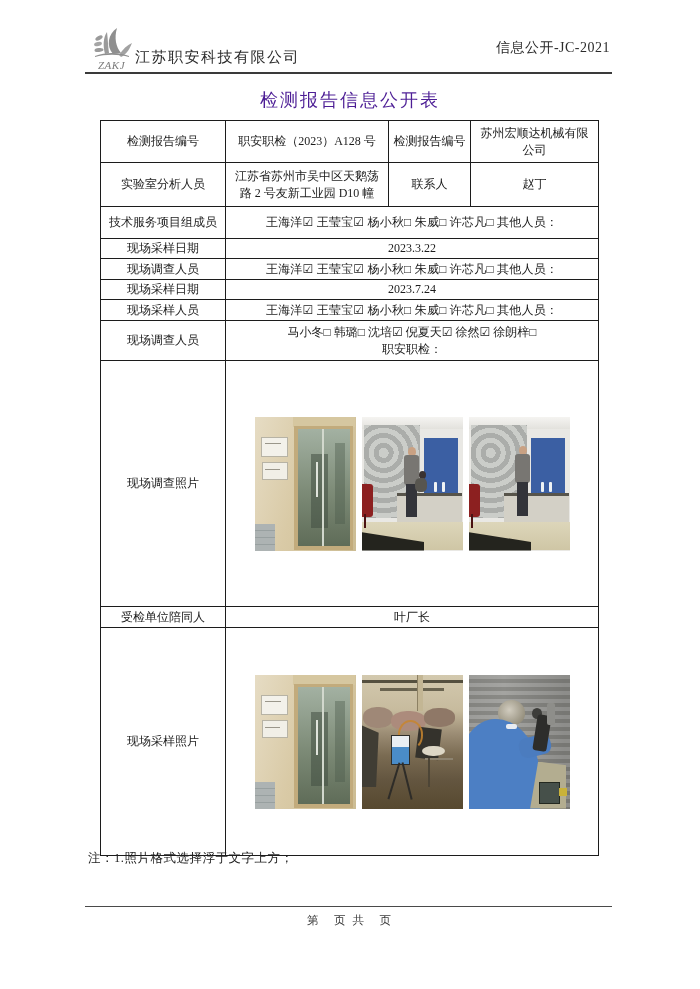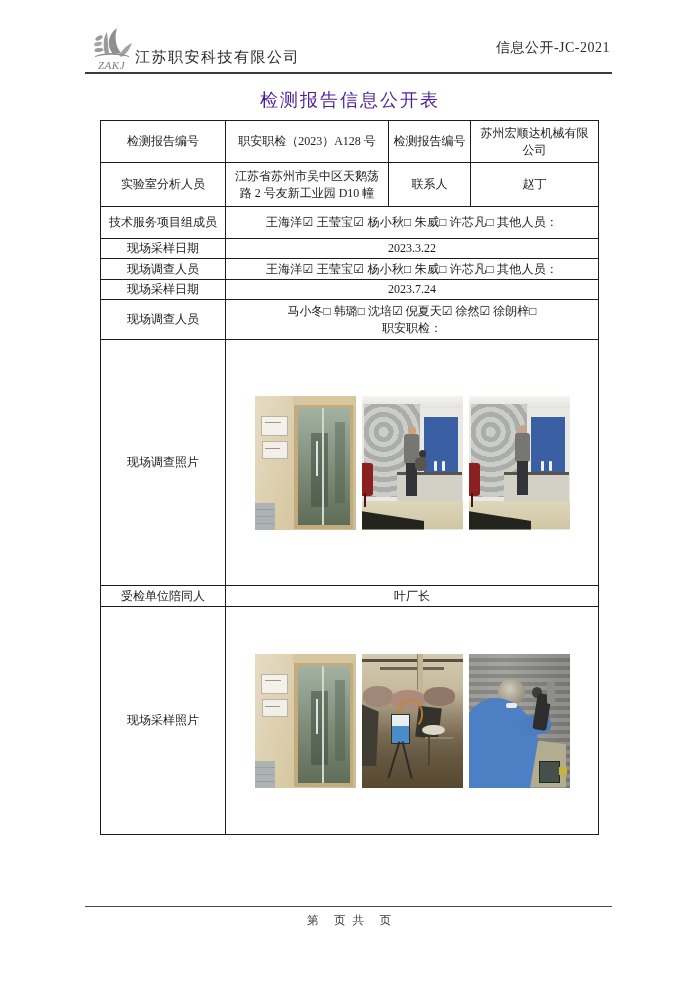--- a/index.html
+++ b/index.html
@@ -152,20 +152,24 @@
       <td colspan="3">2023.3.22</td>
     </tr>
     <tr style="height:21px">
       <td class="lbl">现场调查人员</td>
       <td class="chk" colspan="3">王海洋☑ 王莹宝☑ 杨小秋□ 朱威□ 许芯凡□ 其他人员：</td>
     </tr>
     <tr style="height:20px">
       <td class="lbl">现场采样日期</td>
       <td colspan="3">2023.7.24</td>
     </tr>
+    <tr style="height:21px">
+      <td class="lbl">现场采样人员</td>
+      <td class="chk" colspan="3">王海洋☑ 王莹宝☑ 杨小秋□ 朱威□ 许芯凡□ 其他人员：</td>
+    </tr>
     <tr style="height:40px">
       <td class="lbl">现场调查人员</td>
       <td class="two" colspan="3">
         <div>马小冬□ 韩璐□ 沈培☑ 倪夏天☑ 徐然☑ 徐朗梓□</div>
         <div>职安职检：</div>
       </td>
     </tr>
     <tr style="height:246px">
       <td class="lbl">现场调查照片</td>
       <td class="photocell" colspan="3">
@@ -278,17 +282,18 @@
             <i class="pF-dev"></i>
             <i class="pF-devscr"></i>
             <i class="pF-ylw"></i>
           </div>
         </div>
       </td>
     </tr>
   </tbody>
     </table>
 
+  <div class="note">注：1.照片格式选择浮于文字上方；</div>
 
   <div class="footer-rule"></div>
   <div class="footer-text">第　页 共　页</div>
 
 </div>
 
 </body></html>

